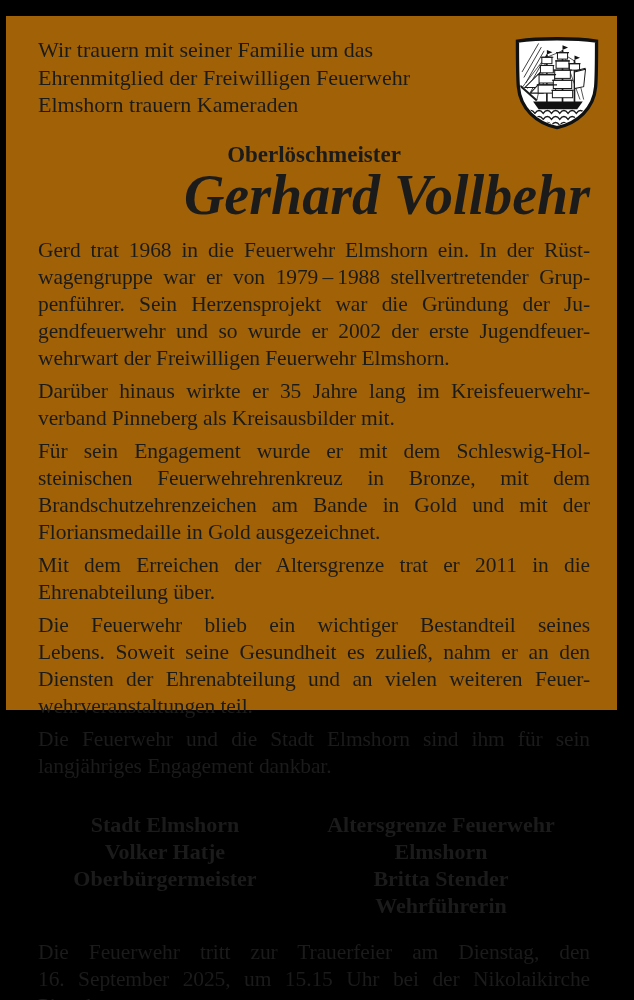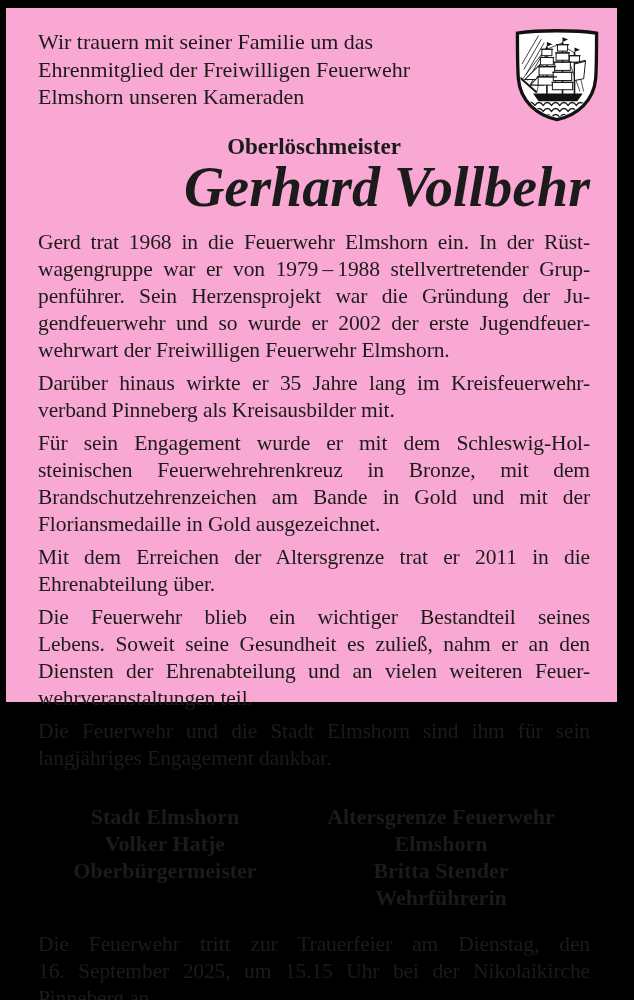--- a/index.html
+++ b/index.html
@@ -1,20 +1,20 @@
 <!DOCTYPE html>
 <html lang="de"><head>
 <meta charset="utf-8">
 <style>
   html,body{margin:0;padding:0;}
   body{width:634px;height:1000px;overflow:hidden;background:#000;}
   .page{position:relative;width:634px;height:1000px;background:#000;}
   .sheet{
-    position:absolute;left:6px;top:8px;width:611px;height:694px;
-    background:#f9a8d4;color:#1b1b1b;box-sizing:border-box;
+    position:absolute;left:6px;top:16px;width:611px;height:694px;
+    background:#a16207;color:#1b1b1b;box-sizing:border-box;
     padding:20px 27px 0 32px;
     font-family:"Liberation Serif","DejaVu Serif",serif;
   }
   .intro{width:470px;font-size:22px;line-height:27.5px;}
   .intro .il{white-space:nowrap;}
   .crest{position:absolute;top:19px;right:14px;width:92px;height:96px;}
   .rank{margin-top:22px;text-align:center;font-weight:bold;font-size:23px;line-height:27px;}
   .name{text-align:right;font-weight:bold;font-style:italic;font-size:56px;line-height:54px;}
   .body{margin-top:15px;}
   .para{margin:0 0 6px 0;}
@@ -28,21 +28,21 @@
 </style>
 </head>
 <body>
 
 <div class="page">
   <div class="sheet">
 
     <div class="intro" id="intro">
         <div class="il">Wir trauern mit seiner Familie um das</div>
         <div class="il">Ehrenmitglied der Freiwilligen Feuerwehr</div>
-        <div class="il">Elmshorn unseren Kameraden</div>
+        <div class="il">Elmshorn trauern Kameraden</div>
       </div>
 
     <svg class="crest" viewBox="0 0 100 104" aria-hidden="true">
       <defs>
         <clipPath id="shieldClip">
           <path d="M9,8 C32,4.5 68,4.5 91,8 C91,26 91,44 90,55 C88,78 71,93.5 50,98 C29,93.5 12,78 10,55 C9,44 9,26 9,8 Z"></path>
         </clipPath>
       </defs>
       <path d="M7,6.5 C31,3 69,3 93,6.5 C93,25 93,44 92,56 C90,80 72,96 50,100.5 C28,96 10,80 8,56 C7,44 7,25 7,6.5 Z" fill="#ffffff" stroke="#111111" stroke-width="3.6"></path>
       <g clip-path="url(#shieldClip)" stroke="#1a1a1a" fill="none">

